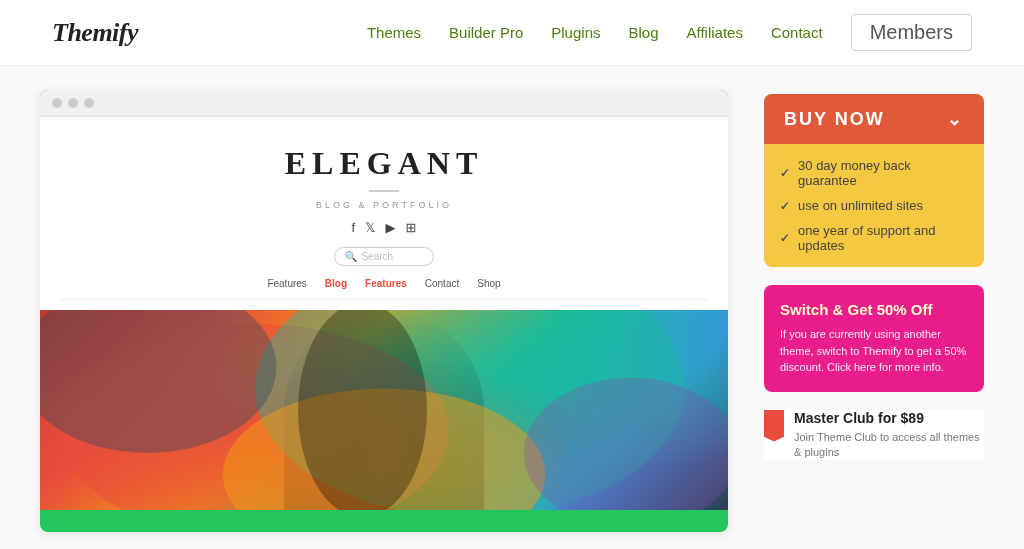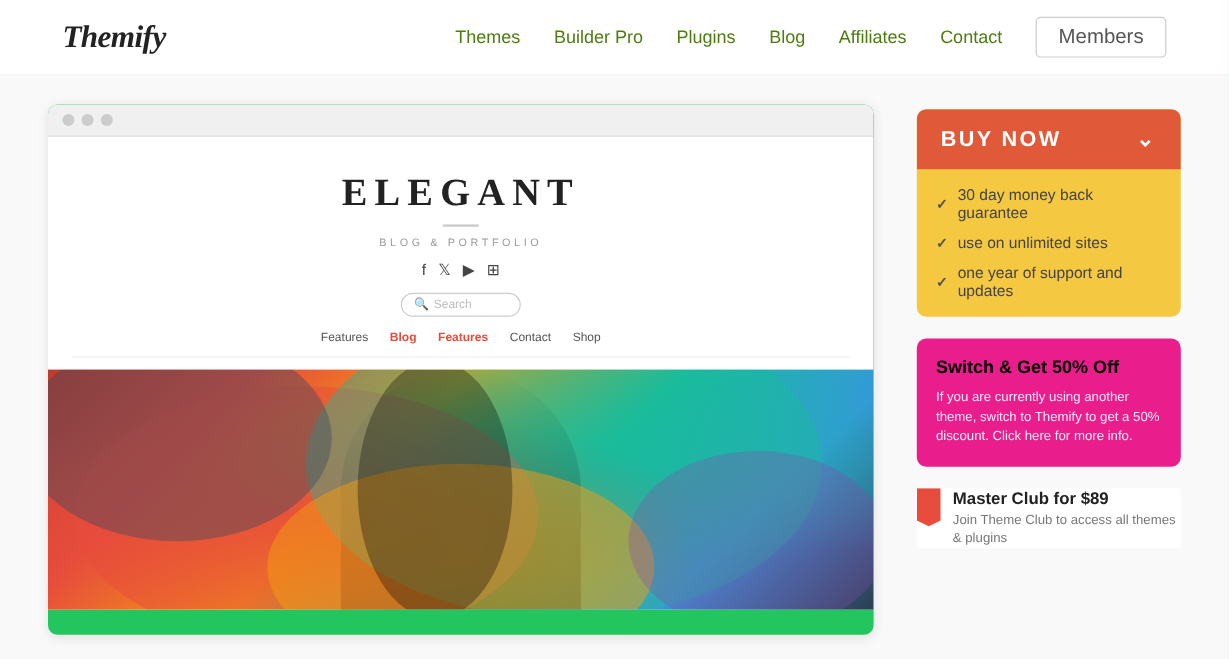--- a/index.html
+++ b/index.html
@@ -35,21 +35,21 @@
     }
     nav a {
       text-decoration: none;
       color: #4d7c0f;
       font-size: 15px;
     }
     .members-btn {
       border: 1.5px solid #ccc;
       border-radius: 4px;
       padding: 6px 18px;
-      font-size: 17px;
+      font-size: 20px;
       color: #555;
       cursor: pointer;
       background: #fff;
     }
 
     
     .main-content {
       display: flex;
       padding: 24px 40px;
       gap: 36px;
@@ -227,21 +227,21 @@
     .switch-box {
       background: #e91e8c;
       border-radius: 8px;
       padding: 16px;
       color: #fff;
     }
     .switch-title {
       font-size: 15px;
       font-weight: bold;
       margin-bottom: 8px;
-      color: #000000;
+      color: #fef9c3;
     }
     .switch-text {
       font-size: 11px;
       color: rgba(255,255,255,0.9);
       line-height: 1.5;
     }
 
     
     .master-club-box {
       display: flex;

